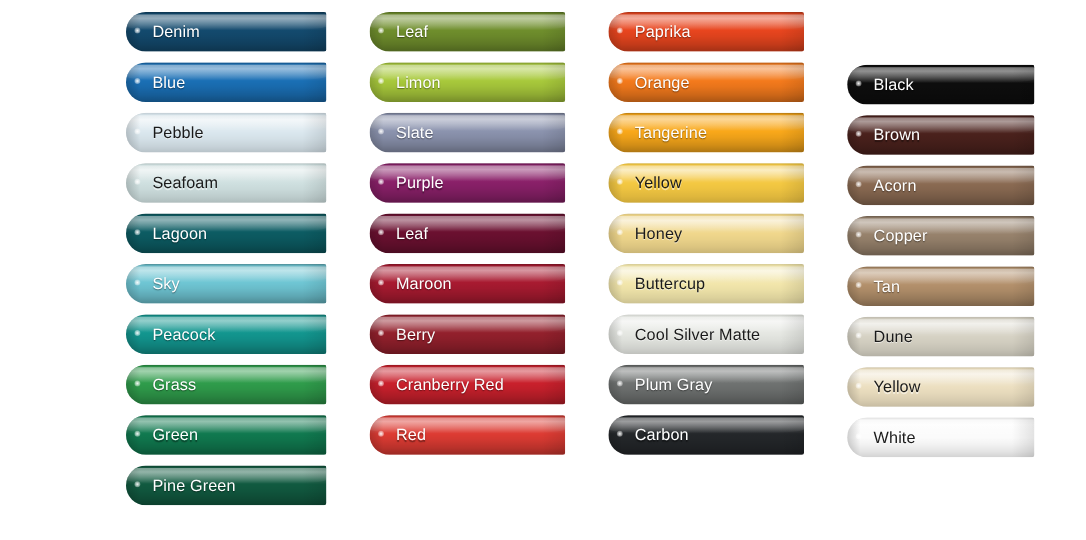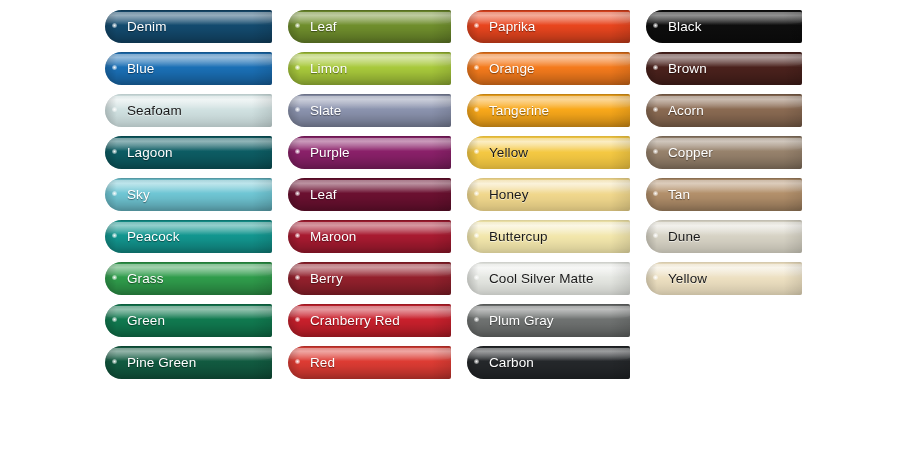--- a/index.html
+++ b/index.html
@@ -25,34 +25,34 @@
     box-sizing: border-box;
   }
 
   .swatch-columns {
     position: absolute;
     left: 105px;
     top: 10px;
     display: flex;
     flex-direction: row;
     align-items: flex-start;
-    gap: 16px;
+    gap: 36px;
   }
 
   .swatch-column {
     display: flex;
     flex-direction: column;
     gap: 9px;
   }
 
   
   .swatch-column[data-col="0"] { width: 167px; }
   .swatch-column[data-col="1"] { width: 163px; }
   .swatch-column[data-col="2"] { width: 163px; }
-  .swatch-column[data-col="3"] { width: 156px; }
+  .swatch-column[data-col="3"] { width: 156px; margin-top: 44px; }
 
   .swatch {
     position: relative;
     height: 33px;
     width: 100%;
     border-radius: 17px 2px 2px 17px;
     overflow: hidden;
     box-sizing: border-box;
     display: flex;
     align-items: center;
@@ -187,20 +187,28 @@
           <span class="label">Denim</span>
         </div>
         <div class="swatch on-dark" title="Blue">
           <div class="fill" style="background: rgb(26, 111, 181);"></div>
           <div class="shade"></div>
           <div class="gloss"></div>
           <div class="endshade"></div>
           <div class="caplight"></div>
           <span class="label">Blue</span>
         </div>
+        <div class="swatch on-light pale" title="Pebble">
+          <div class="fill" style="background: rgb(218, 231, 238);"></div>
+          <div class="shade"></div>
+          <div class="gloss"></div>
+          <div class="endshade"></div>
+          <div class="caplight"></div>
+          <span class="label">Pebble</span>
+        </div>
         <div class="swatch on-light pale" title="Seafoam">
           <div class="fill" style="background: rgb(207, 224, 224);"></div>
           <div class="shade"></div>
           <div class="gloss"></div>
           <div class="endshade"></div>
           <div class="caplight"></div>
           <span class="label">Seafoam</span>
         </div>
         <div class="swatch on-dark" title="Lagoon">
           <div class="fill" style="background: rgb(12, 92, 99);"></div>
@@ -449,15 +457,23 @@
           <span class="label">Dune</span>
         </div>
         <div class="swatch on-light pale" title="Vanilla">
           <div class="fill" style="background: rgb(236, 223, 192);"></div>
           <div class="shade"></div>
           <div class="gloss"></div>
           <div class="endshade"></div>
           <div class="caplight"></div>
           <span class="label">Yellow</span>
         </div>
+        <div class="swatch on-light pale" title="White">
+          <div class="fill" style="background: rgb(251, 251, 251);"></div>
+          <div class="shade"></div>
+          <div class="gloss"></div>
+          <div class="endshade"></div>
+          <div class="caplight"></div>
+          <span class="label">White</span>
+        </div>
       </div>
     </div>
 </div>
 
 </body></html>

